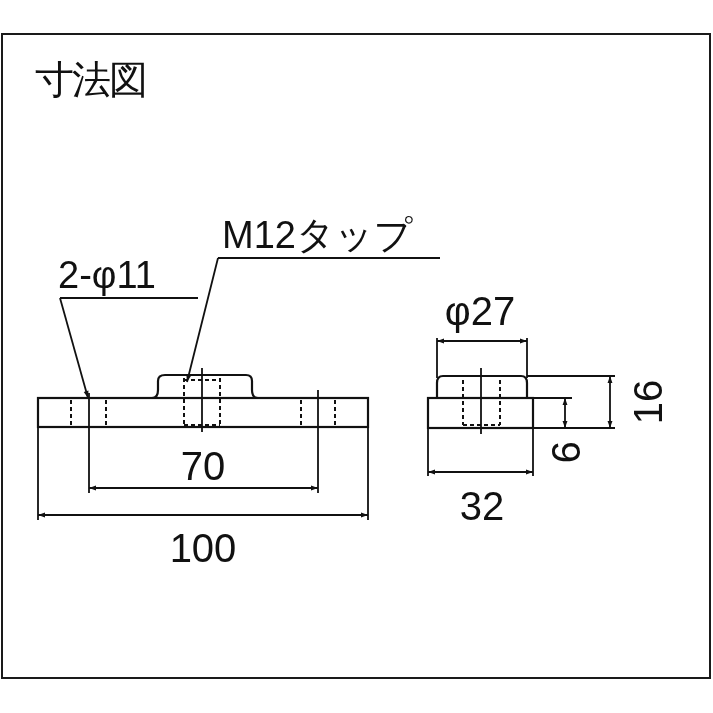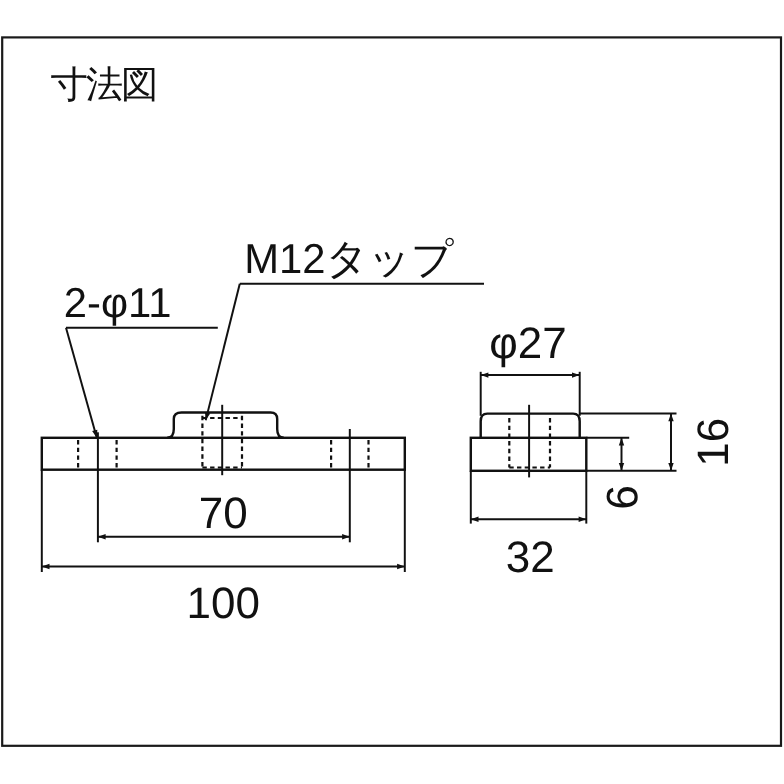--- a/index.html
+++ b/index.html
@@ -1,18 +1,18 @@
 <!DOCTYPE html>
 <html><head>
 <meta charset="utf-8">
 <style>
   html, body { margin: 0; padding: 0; background: #ffffff; }
   body { width: 713px; height: 713px; position: relative; overflow: hidden; font-family: "DejaVu Sans", "Liberation Sans", sans-serif; }
   .frame { position: absolute; left: 1px; top: 33px; width: 706px; height: 642px; border: 2px solid #1a1a1a; background: #fff; }
-  .title { position: absolute; left: 46px; top: 60px; font-size: 34px; color: #111; letter-spacing: -2px; line-height: 1; }
+  .title { position: absolute; left: 35px; top: 60px; font-size: 39px; color: #111; letter-spacing: -2px; line-height: 1; }
   svg { position: absolute; left: 0; top: 0; }
   svg text { font-family: "Liberation Sans", "DejaVu Sans", sans-serif; fill: #111; }
   .ln { stroke: #111; stroke-width: 2.2; fill: none; }
   .thin { stroke: #111; stroke-width: 1.8; fill: none; }
   .hid { stroke: #111; stroke-width: 2; stroke-dasharray: 4 3; fill: none; }
 </style>
 </head>
 <body>
 
 <div class="frame"></div>

